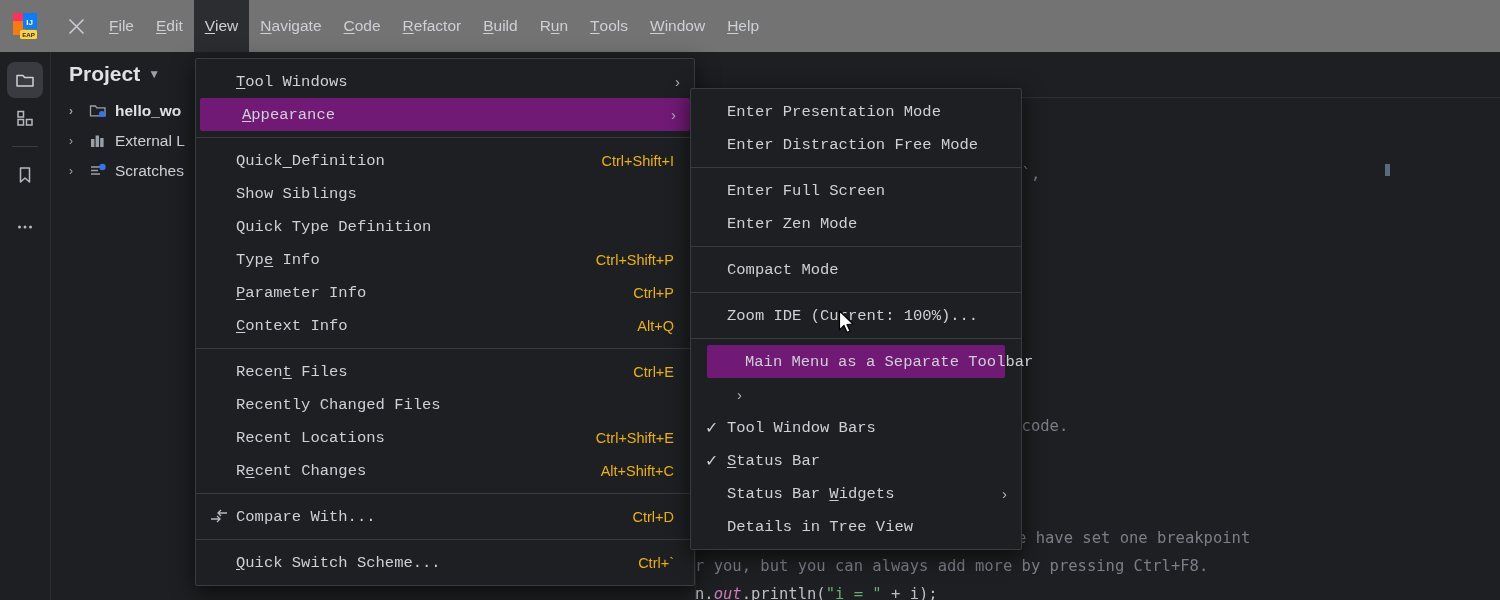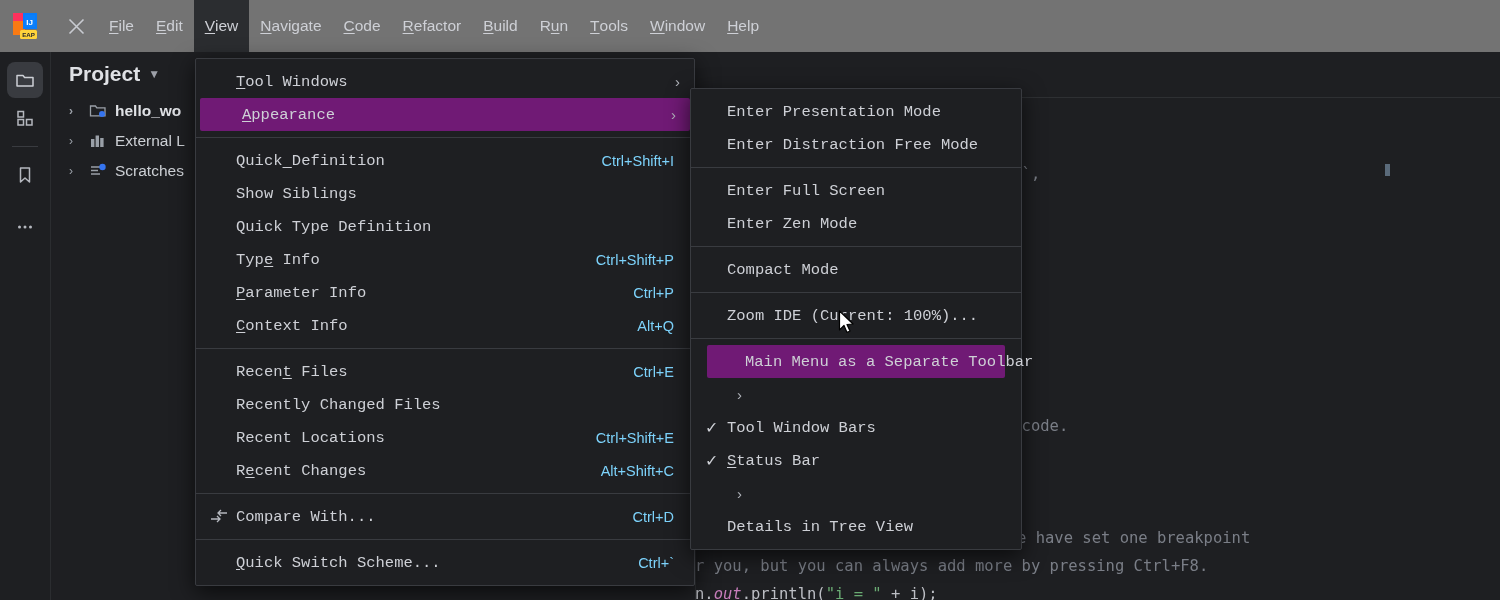--- a/index.html
+++ b/index.html
@@ -90,21 +90,21 @@
     padding: 6px 0;
   }
   #view-menu  { left: 195px; top: 58px;  width: 500px; }
   #appear-menu{ left: 690px; top: 88px;  width: 332px; }
 
   .mi {
     position: relative; display: flex; align-items: center; height: 33px;
     padding: 0 14px 0 14px; color: #ced0d6; font-size: 15.5px; white-space: nowrap;
   }
   .mi .lbl { flex: 1 1 auto; font-family: Liberation Mono, monospace; }
-  .mi .acc { color: #7dd3fc; font-size: 14.5px; padding-right: 6px; }
+  .mi .acc { color: #eab308; font-size: 14.5px; padding-right: 6px; }
   .mi .arrow { color: #b0b3ba; font-size: 15px; padding-left: 10px; }
   .mi .ckbox { width: 22px; flex: none; color: #ced0d6; font-size: 16px; }
   .mi .icn { width: 26px; flex: none; display:flex; align-items:center; }
   .mi.sel { background: #701a75; border-radius: 2px; margin: 0 4px; padding-left: 16px; }
   #appear-menu .mi.sel { margin: 0 16px; }
   .mi-sep { height: 1px; background: #393b40; margin: 6px 0; }
 
   
   .cursor { position: absolute; left: 838px; top: 310px; width: 20px; height: 28px; }
 </style>
@@ -341,20 +341,21 @@
       <div class="mi">
         <span class="ckbox">✓</span>
         <span class="lbl">Tool Window Bars</span>
       </div>
       <div class="mi">
         <span class="ckbox">✓</span>
         <span class="lbl"><span class="mn">S</span>tatus Bar</span>
       </div>
       <div class="mi">
         <span class="ckbox"></span>
+        <span class="lbl">Status Bar <span class="mn">W</span>idgets</span>
         <span class="arrow">›</span>
       </div>
       <div class="mi">
         <span class="ckbox"></span>
         <span class="lbl">Details in Tree View</span>
       </div>
     </div>
 
   <div class="cursor" style="left: 838px; top: 310px;">
     <svg width="20" height="28" viewBox="0 0 20 28">

